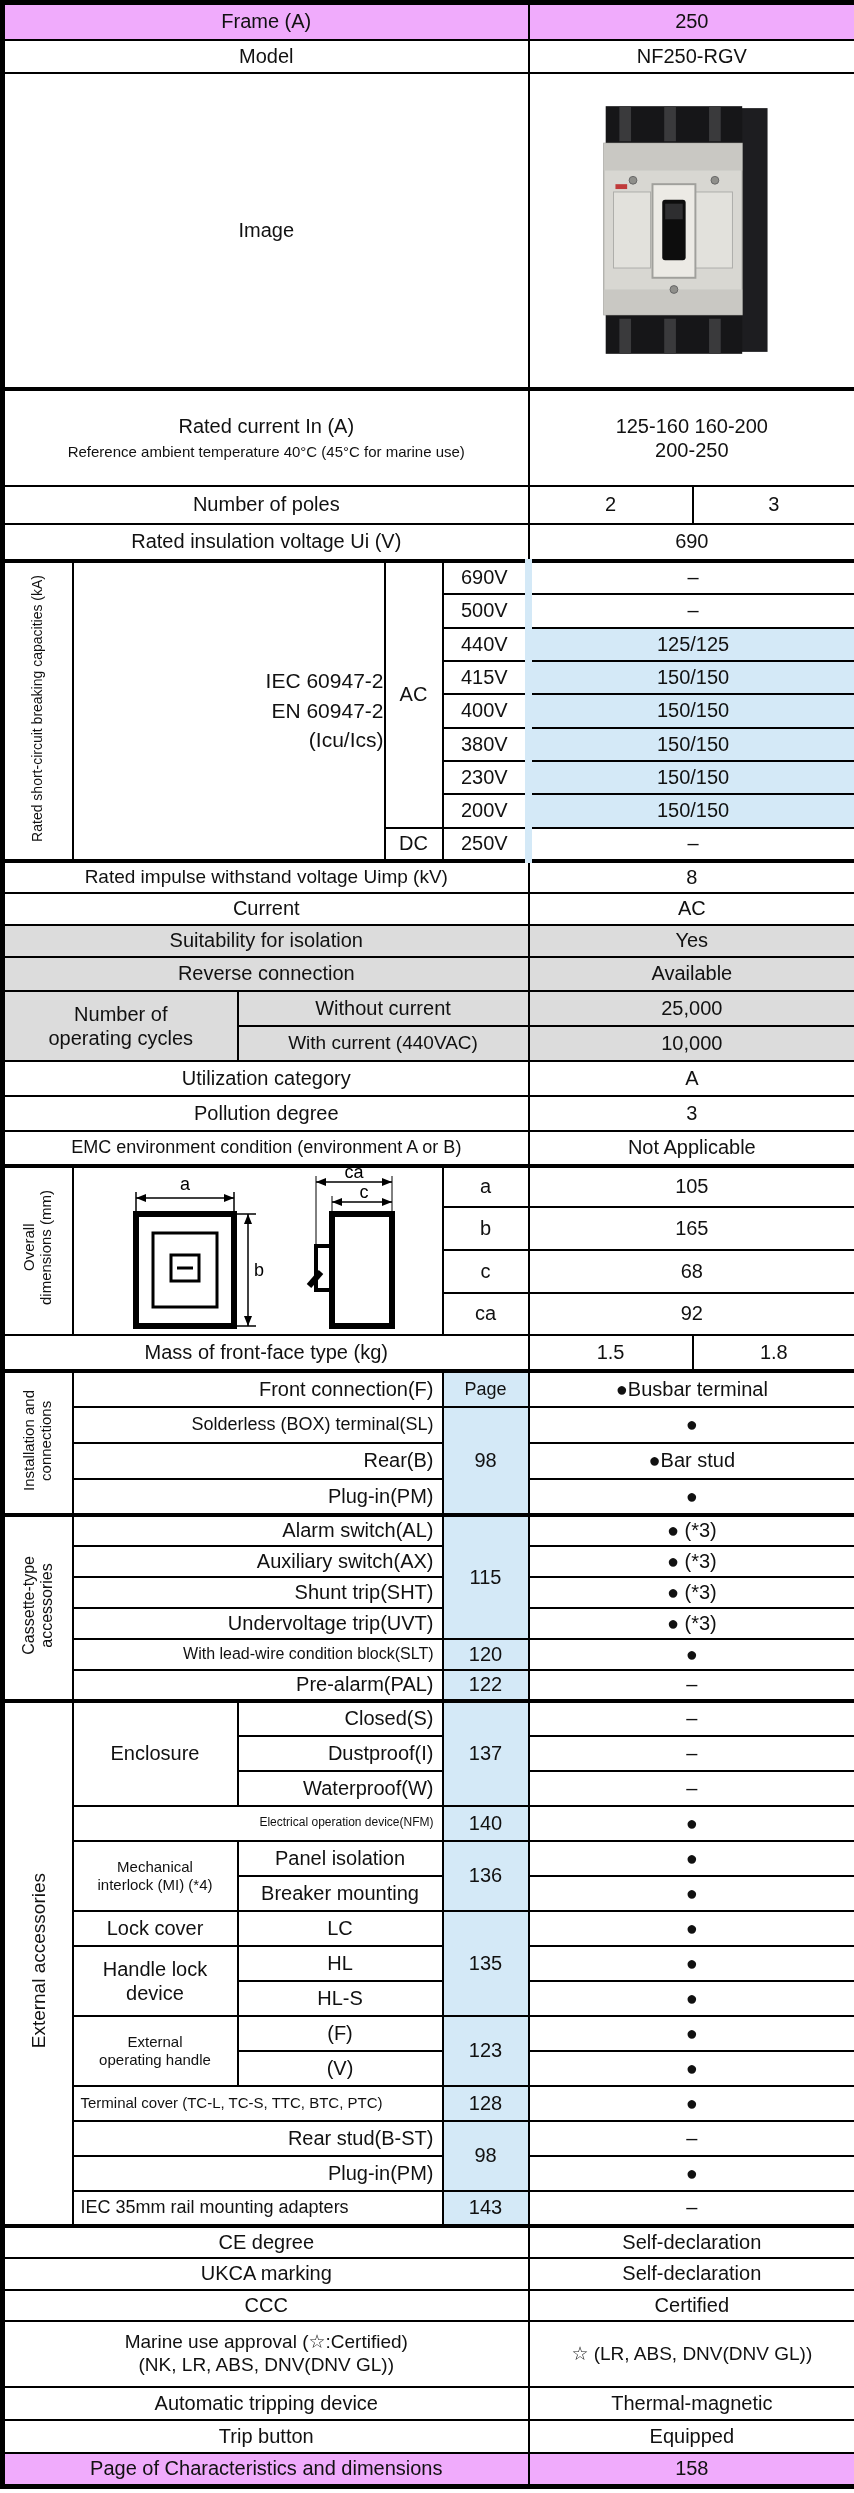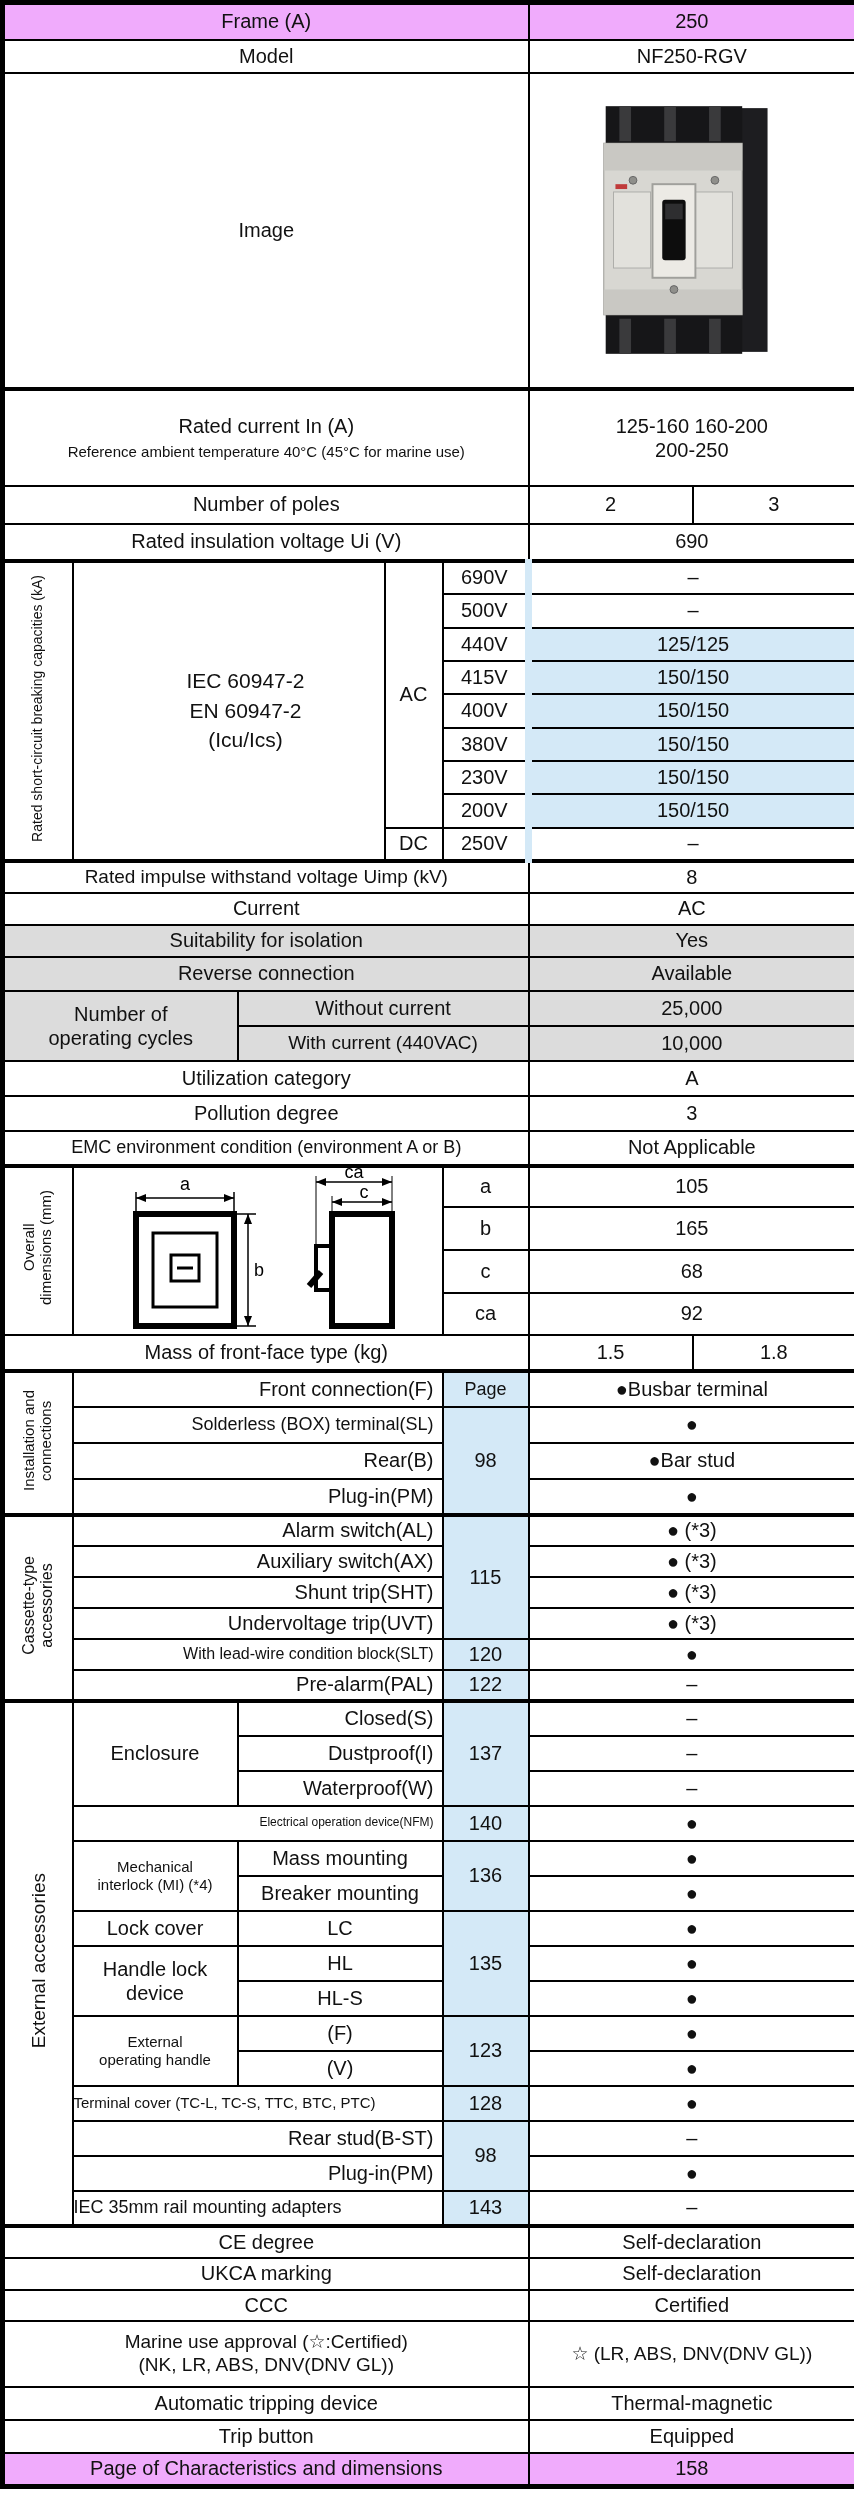--- a/index.html
+++ b/index.html
@@ -6,22 +6,22 @@
   body{width:854px;font-family:"Liberation Sans","DejaVu Sans",sans-serif;color:#111}
   table{border-collapse:collapse;table-layout:fixed;width:854px;border:5px solid #000}
   td{border:2px solid #000;text-align:center;vertical-align:middle;font-size:20px;padding:0;overflow:hidden;line-height:1.15}
   tr.t td{border-top:4px solid #000}
   .blue{background:#f0abfc}
   .g{background:#dcdcdc}
   .page{background:#d4e9f7;font-size:20px}
   .bv{border-left:7px solid #d4e9f7}
   .hl{background:#d4e9f7}
   .lr{display:flex;justify-content:flex-end;align-items:center;padding:0 8px}
-  .left{text-align:left;padding-left:0}
-  .std{text-align:center;padding-left:34px;font-size:21px;line-height:1.4}
+  .left{text-align:left;padding-left:7px}
+  .std{text-align:right;padding-left:34px;font-size:21px;line-height:1.4}
   .v{writing-mode:vertical-rl;transform:rotate(180deg);display:inline-block;white-space:nowrap;line-height:1.12}
   .f18{font-size:18px}.f17{font-size:12px}.f16{font-size:16px}.f15{font-size:15px}.f19{font-size:19px}
   .vs15 .v{font-size:15px}.vs14 .v{font-size:14px}.vs16 .v{font-size:16px}.vs19 .v{font-size:19px}
   .twoline{line-height:1.2}
   svg{display:block;margin:0 auto}
 </style>
 </head>
 <body>
 
 <table>
@@ -393,21 +393,21 @@
             <span>(NFM)</span>
           </div>
     </td>
     <td class="page">140</td>
     <td colspan="2">●</td>
   </tr>
   <tr style="height:35px">
     <td rowspan="2" class="f15">
       <div class="twoline"><span>Mechanical</span><br><span>interlock (MI) (*4)</span></div>
     </td>
-    <td colspan="2">Mass mounting</td>
+    <td colspan="2">Panel isolation</td>
     <td rowspan="2" class="page">136</td>
     <td colspan="2">●</td>
   </tr>
   <tr style="height:35px">
     <td colspan="2">Breaker mounting</td>
     <td colspan="2">●</td>
   </tr>
   <tr style="height:35px">
     <td>Lock cover</td>
     <td colspan="2">LC</td>

